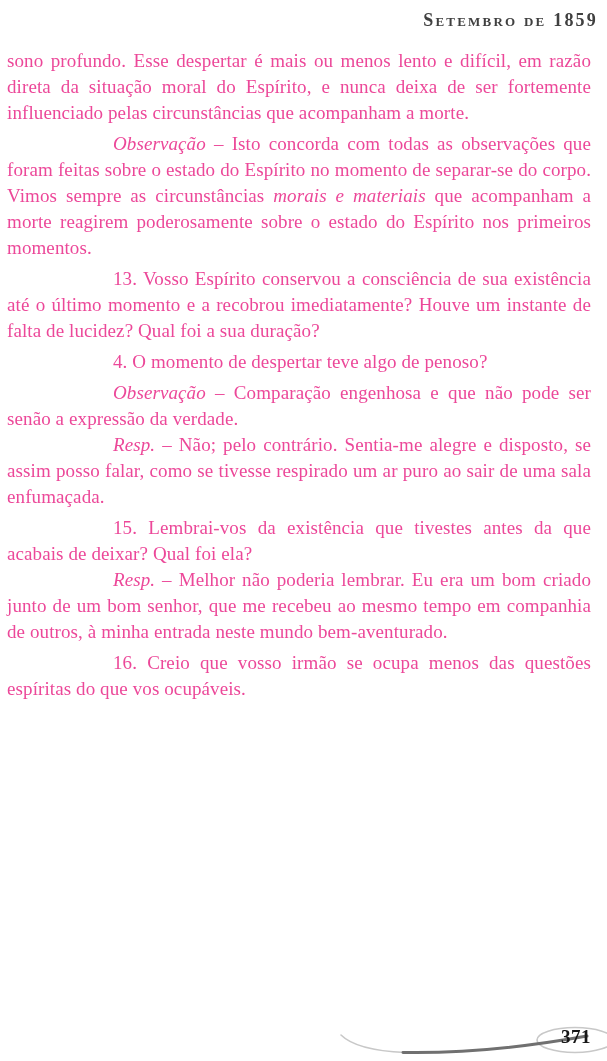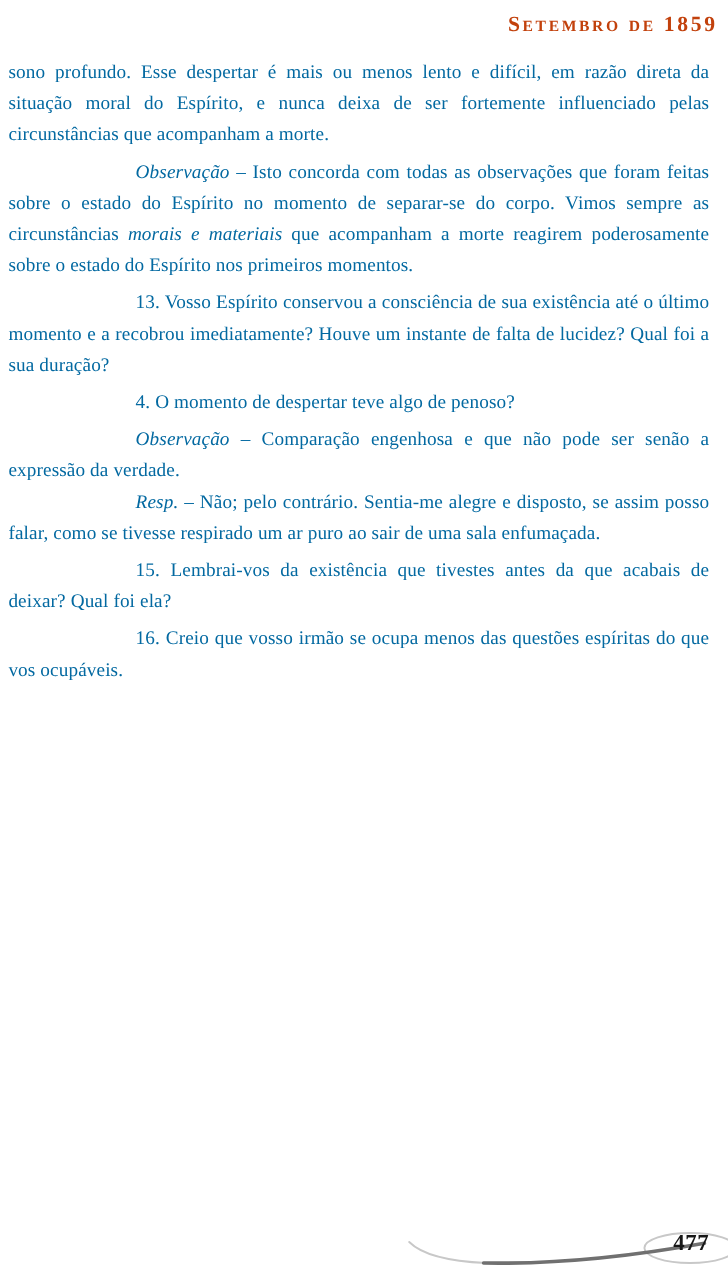--- a/index.html
+++ b/index.html
@@ -14,29 +14,29 @@
     width: 607px; height: 1061px;
     background: #ffffff;
   }
   .running-header {
     position: absolute;
     top: 10px; right: 9px;
     font-variant: small-caps;
     font-weight: 700;
     font-size: 18px;
     letter-spacing: 2.2px;
-    color: #c2410c;
+    color: #404040;
     white-space: nowrap;
   }
   .page-body {
     position: absolute;
     top: 48px; left: 7px; right: 16px;
-    font-size: 16px;
+    font-size: 19px;
     line-height: 26px;
-    color: #0369a1;
+    color: #ec4899;
     text-align: justify;
     letter-spacing: 0.1px;
   }
   .para { margin: 0; }
   .para.indent { text-indent: 106px; }
   .para.spaced { margin-top: 5px; }
   .em { font-style: italic; }
   .page-footer {
     position: absolute;
     right: 0; bottom: 4px;
@@ -60,25 +60,26 @@
   <div class="running-header">Setembro de 1859</div>
 
   <div class="page-body">
       <p class="para"><span>sono profundo. Esse despertar é mais ou menos lento e difícil, em razão direta da situação moral do Espírito, e nunca deixa de ser fortemente influenciado pelas circunstâncias que acompanham a morte.</span></p>
       <p class="para indent spaced"><span class="em">Observação</span><span> – Isto concorda com todas as observações que foram feitas sobre o estado do Espírito no momento de separar-se do corpo. Vimos sempre as circunstâncias </span><span class="em">morais e materiais</span><span> que acompanham a morte reagirem poderosamente sobre o estado do Espírito nos primeiros momentos.</span></p>
       <p class="para indent spaced"><span>13. Vosso Espírito conservou a consciência de sua existência até o último momento e a recobrou imediatamente? Houve um instante de falta de lucidez? Qual foi a sua duração?</span></p>
       <p class="para indent spaced"><span>4. O momento de despertar teve algo de penoso?</span></p>
       <p class="para indent spaced"><span class="em">Observação</span><span> – Comparação engenhosa e que não pode ser senão a expressão da verdade.</span></p>
       <p class="para indent"><span class="em">Resp.</span><span> – Não; pelo contrário. Sentia-me alegre e disposto, se assim posso falar, como se tivesse respirado um ar puro ao sair de uma sala enfumaçada.</span></p>
       <p class="para indent spaced"><span>15. Lembrai-vos da existência que tivestes antes da que acabais de deixar? Qual foi ela?</span></p>
+      <p class="para indent"><span class="em">Resp.</span><span> – Melhor não poderia lembrar. Eu era um bom criado junto de um bom senhor, que me recebeu ao mesmo tempo em companhia de outros, à minha entrada neste mundo bem-aventurado.</span></p>
       <p class="para indent spaced"><span>16. Creio que vosso irmão se ocupa menos das questões espíritas do que vos ocupáveis.</span></p>
     </div>
 
   <div class="page-footer">
     <svg class="flourish-svg" width="272" height="48" viewBox="0 0 272 48" aria-hidden="true">
       <ellipse cx="240" cy="31" rx="38" ry="12.5" fill="none" stroke="#c8c8c8" stroke-width="1.6"></ellipse>
       <path d="M 6 26 C 16 36 36 42 70 43.5" fill="none" stroke="#c8c8c8" stroke-width="1.6" stroke-linecap="round"></path>
       <path d="M 68 43.5 C 122 44.5 185 39 252 27" fill="none" stroke="#707070" stroke-width="3" stroke-linecap="round"></path>
     </svg>
-    <div class="page-number">477</div>
+    <div class="page-number">371</div>
   </div>
 
 </div>
 
 </body></html>

